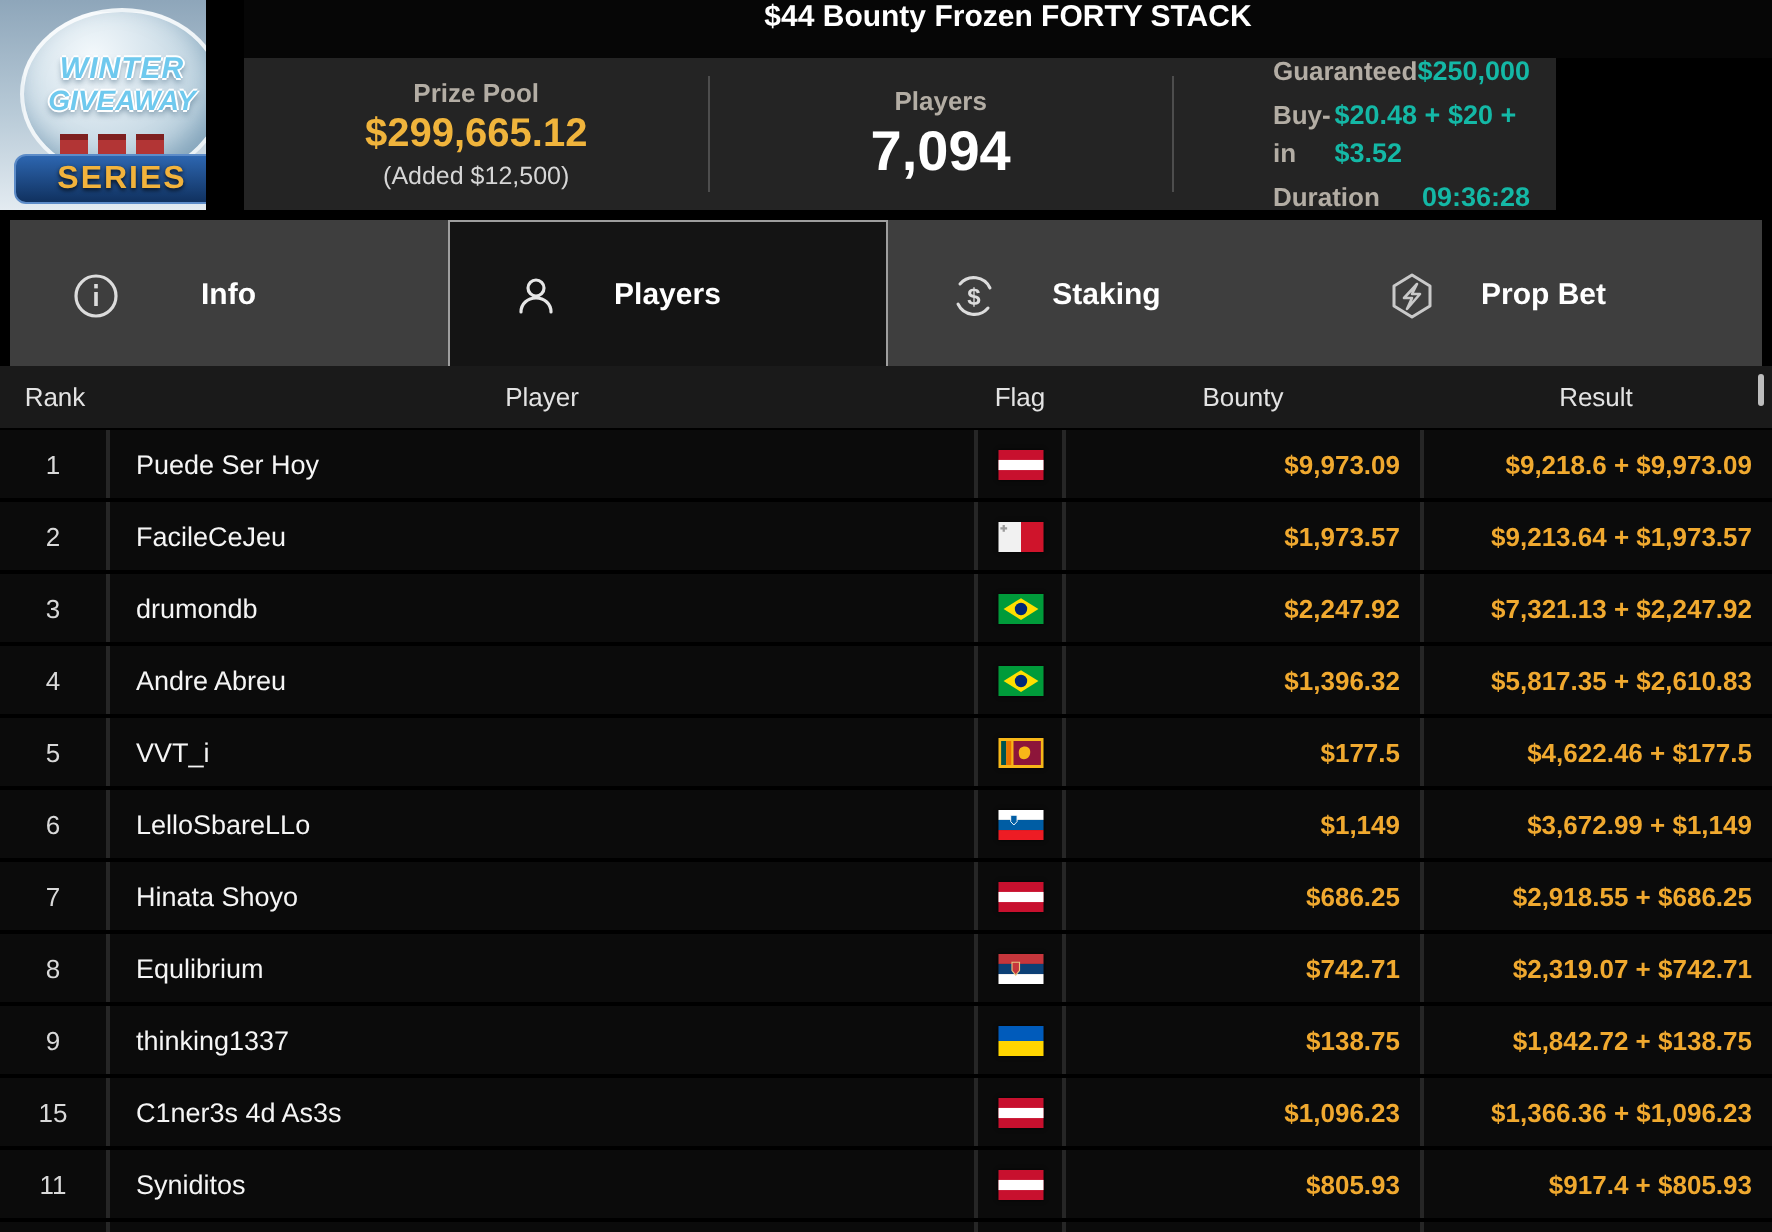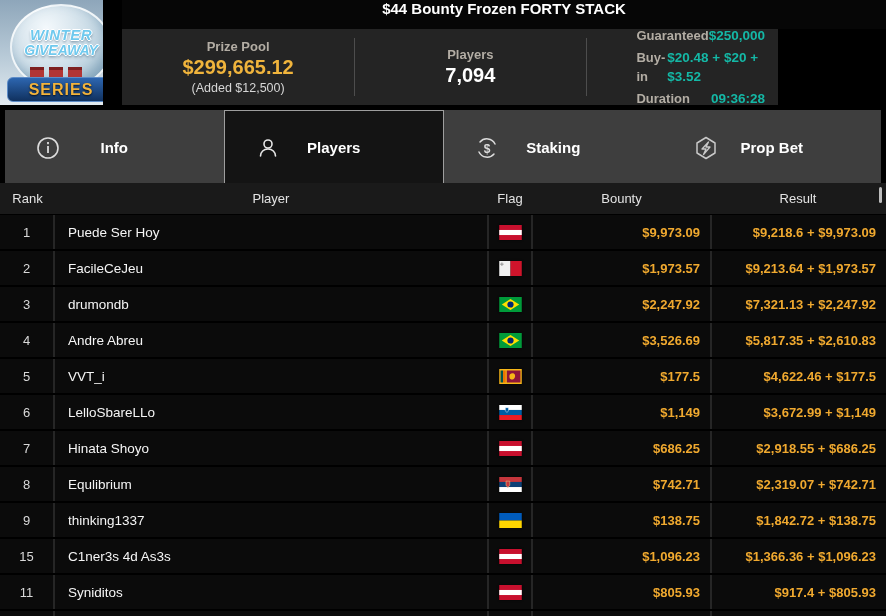--- a/index.html
+++ b/index.html
@@ -29,21 +29,21 @@
   .titlebar { position:absolute; left:122px; top:0; width:764px; height:29px; background:#060606;
               display:flex; align-items:flex-start; justify-content:center; }
   .titlebar span { color:#fff; font-weight:bold; font-size:15px; }
 
   
   .statsbar { position:absolute; left:122px; top:29px; width:656px; height:76px; background:#242424; display:flex; }
   .stat-sec { width:254px; display:flex; flex-direction:column; align-items:center; justify-content:center; gap:2px; }
   .stat-sec.players { width:252px; }
   .stat-label { color:#b3ada4; font-weight:bold; font-size:13px; }
   .stat-value-gold { color:var(--prize-gold); font-weight:bold; font-size:20px; }
-  .stat-value-white { color:#fff; font-weight:bold; font-size:20px; }
+  .stat-value-white { color:#fff; font-weight:bold; font-size:28px; }
   .stat-added { color:#d6d6d6; font-size:12.5px; }
   .vdiv { width:1px; background:#4d4d4d; margin:9px 0; }
   .stat-details { flex:1; display:flex; flex-direction:column; justify-content:center; gap:3px; padding:0 13px 0 18px; }
   .detail-row { display:flex; justify-content:space-between; align-items:center; line-height:19px;margin-left:32px; }
   .detail-label { color:#b3ada4; font-weight:bold; font-size:13px; }
   .detail-value { color:#14b8a6; font-weight:bold; font-size:13.5px; }
 
   
   .tabs { position:absolute; left:0; top:110px; width:886px; height:75px; display:flex; gap:0; padding:0 5px; }
   .tab { flex:1; background:#3e3e3e; position:relative; display:flex; align-items:center; justify-content:center; cursor:pointer; }
@@ -219,21 +219,21 @@
         <div class="cell c-player">Andre Abreu</div>
         <div class="cell c-flag">
           <span class="flag">
             <svg viewBox="0 0 24 16" width="23" height="15">
               <rect width="24" height="16" fill="#009b3a"></rect>
               <path d="M12 2.2 21.3 8 12 13.8 2.7 8Z" fill="#fedf00"></path>
               <circle cx="12" cy="8" r="3.3" fill="#002776"></circle>
             </svg>
           </span>
         </div>
-        <div class="cell c-bounty">$3,526.69</div>
+        <div class="cell c-bounty">$1,396.32</div>
         <div class="cell c-result">$5,817.35 + $2,610.83</div>
       </div>
       <div class="trow">
         <div class="cell c-rank">5</div>
         <div class="cell c-player">VVT_i</div>
         <div class="cell c-flag">
           <span class="flag">
             <svg viewBox="0 0 24 16" width="23" height="15">
               <rect width="24" height="16" fill="#f7b718"></rect>
               <rect x="1.4" y="1.6" width="2.7" height="12.8" fill="#00534e"></rect>

